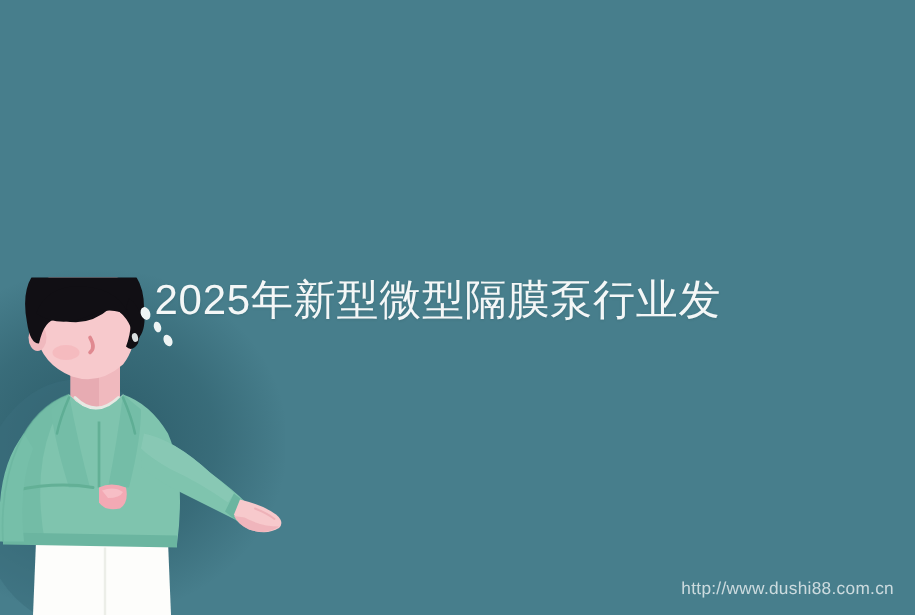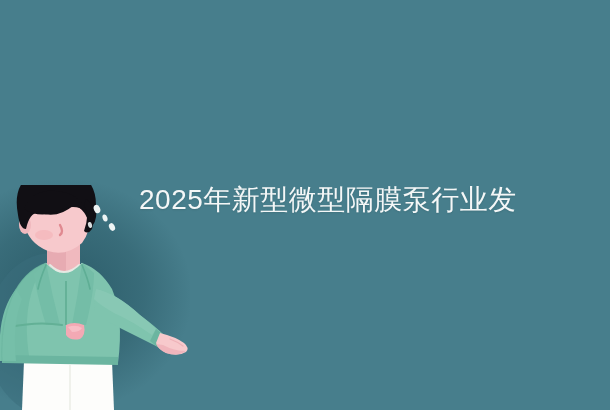--- a/index.html
+++ b/index.html
@@ -30,21 +30,20 @@
     position: absolute;
     left: 103px;
     top: 134px;
     width: 470px;
     color: #f4f7f7;
     font-size: 28px;
     line-height: 44px;
     letter-spacing: 0.5px;
     white-space: pre-line;
     text-shadow: 0 1px 2px rgba(0,0,0,0.10);
-    margin-left: 36px;
   }
   .headline .l2 { display: block; }
   
   .watermark {
     position: absolute;
     right: 14px;
     bottom: 11px;
     color: #d8e3e6;
     font-size: 11.5px;
     letter-spacing: 0.2px;
@@ -154,14 +153,15 @@
         <path d="M46 78 Q24 86 12 112 Q0 140 2 176" fill="none" stroke="#69b49e" stroke-width="1.2" opacity="0.6"></path>
 
       </g>
     </svg>
   </div>
 
   <div class="headline">
     <span class="l1">2025年新型微型隔膜泵行业发</span>
   </div>
 
+  <div class="watermark">http://www.dushi88.com.cn</div>
 
 </div>
 
 </body></html>

